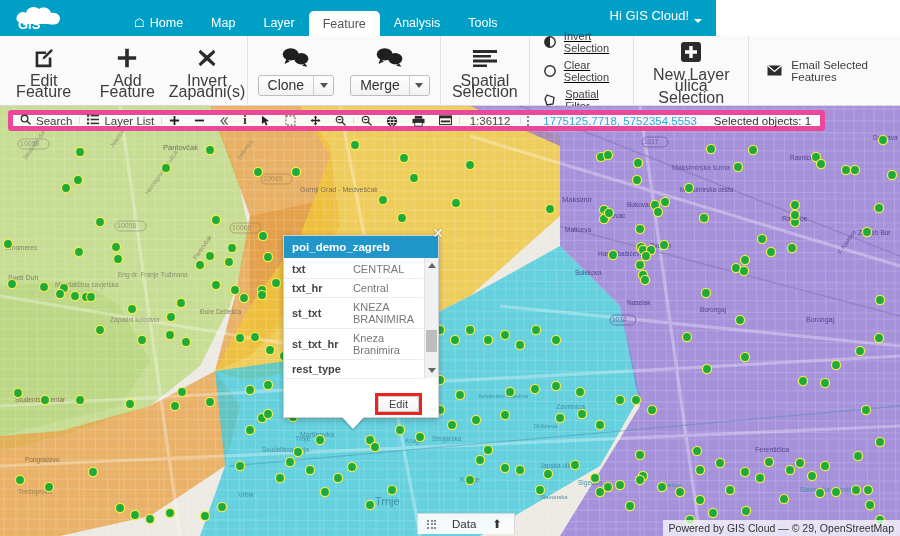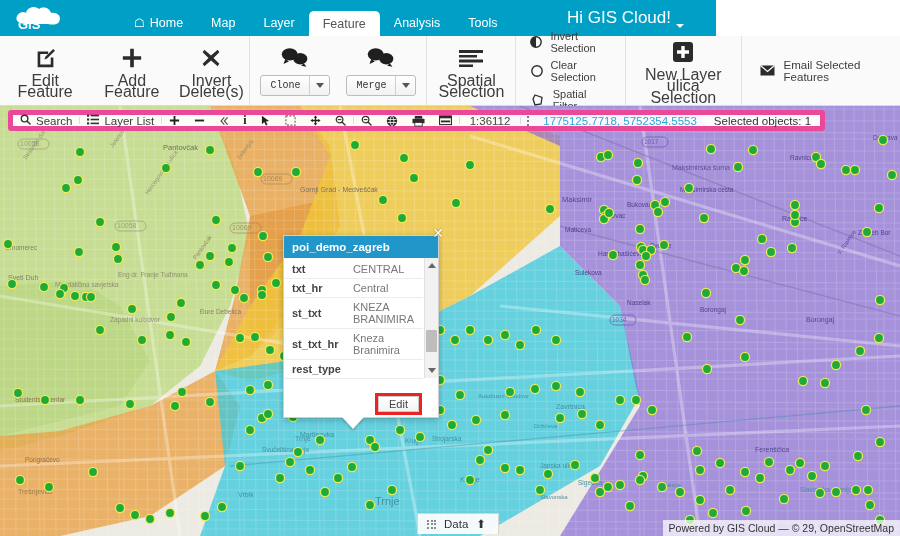--- a/index.html
+++ b/index.html
@@ -41,22 +41,22 @@
   }
   .nav-item.active {
     background: #ffffff;
     color: #555;
     border-radius: 5px 5px 0 0;
     height: 25px;
     font-weight: normal;
   }
   .home-glyph { font-size: 12px; }
   .user-menu {
-    position: absolute; right: 32px; top: 8px;
-    color: #fff; font-size: 17px;
+    position: absolute; right: 14px; top: 8px;
+    color: #fff; font-size: 13px;
     display: flex; align-items: flex-end; gap: 5px;
     cursor: pointer;
   }
   .caret-down {
     width: 0; height: 0;
     border-left: 4px solid transparent;
     border-right: 4px solid transparent;
     border-top: 4px solid #fff;
     display: inline-block;
   }
@@ -88,36 +88,36 @@
     display: flex; flex-direction: column; align-items: center; justify-content: center;
     min-width: 82px; padding: 0 8px;
   }
   .splitbtn {
     display: flex; margin-top: 5px;
     border: 1px solid #bdbdbd; border-radius: 3px;
     background: linear-gradient(#ffffff,#f2f2f2);
     overflow: hidden; height: 21px;
   }
   .splitbtn .main {
-    padding: 0 9px; font-size: 10px; color: #333;
-    display: flex; align-items: center; cursor: pointer; font-family: Liberation Mono, monospace;
+    padding: 0 9px; font-size: 14px; color: #333;
+    display: flex; align-items: center; cursor: pointer;
   }
   .splitbtn .arrow {
     width: 20px; border-left: 1px solid #cfcfcf;
     display: flex; align-items: center; justify-content: center; cursor: pointer;
   }
   .arrow-tri {
     width: 0; height: 0;
     border-left: 4px solid transparent;
     border-right: 4px solid transparent;
     border-top: 5px solid #555;
   }
 
   
-  .rlist { display: flex; flex-direction: column; justify-content: center; padding: 0 12px; gap: 5px; height: 70px; }
+  .rlist { display: flex; flex-direction: column; justify-content: center; padding: 0 12px; gap: 5px; height: 70px; text-decoration: underline; }
   .rlist-item { display: flex; align-items: center; gap: 8px; cursor: pointer; font-size: 11px; color: #3d3d3d; }
   .rlist-item .ic { width: 15px; display: flex; align-items: center; justify-content: center; }
 
   .wide-item { display: flex; align-items: center; gap: 9px; padding: 0 16px; cursor: pointer; font-size: 11.5px; color: #3d3d3d; }
 
   
   .maptoolbar {
     position: absolute; left: 8px; top: 110px; height: 21px;
     display: flex; align-items: stretch;
     background: rgba(255,255,255,0.93);
@@ -204,21 +204,21 @@
     border-right: 11px solid transparent;
     border-top: 12px solid #ffffff;
     filter: drop-shadow(0 2px 1px rgba(0,0,0,0.18));
   }
 
   
   .databar {
     position: absolute; left: 417px; bottom: 2px;
     background: rgba(252,252,252,0.95);
     border: 1px solid #d5d5d5; border-bottom: none;
-    display: flex; align-items: center; gap: 8px;
+    display: flex; align-items: center; gap: 16px;
     padding: 3px 12px 3px 9px; font-size: 11.5px; color: #333;
     z-index: 50; cursor: pointer;
   }
   .grid-ico { display:grid; grid-template-columns: repeat(3,2px); grid-template-rows: repeat(3,2px); gap:1.5px; }
   .grid-ico i { background:#8a8a8a; width:2px;height:2px; display:block; }
   .attrib {
     position: absolute; right: 0; bottom: 0;
     background: rgba(255,255,255,0.72);
     padding: 2px 6px; font-size: 10.5px; color: #333;
     z-index: 50;
@@ -283,21 +283,21 @@
       <span class="lbl">Add Feature</span>
     </div>
 
     <div class="rbtn">
       <span class="ico">
         <svg width="20" height="20" viewBox="0 0 24 24">
           <path d="M4 2 L12 9 L20 2 L22 5 L15 12 L22 19 L20 22 L12 15 L4 22 L2 19 L9 12 L2 5 Z" fill="#2b2b2b"></path>
         </svg>
       </span>
       <span class="lbl">Invert</span>
-      <span class="lbl" style="margin-top:0">Delete(s)</span>
+      <span class="lbl" style="margin-top:0">Zapadni(s)</span>
     </div>
   </div>
 
   <div class="rgroup">
     <div class="splitwrap">
       <span class="ico">
         <svg width="30" height="20" viewBox="0 0 34 22">
           <ellipse cx="11" cy="8" rx="9" ry="7" fill="#1f1f1f"></ellipse>
           <path d="M6 13 l-2 6 6 -3 Z" fill="#1f1f1f"></path>
           <ellipse cx="23" cy="13" rx="8" ry="6.5" fill="#1f1f1f"></ellipse>

